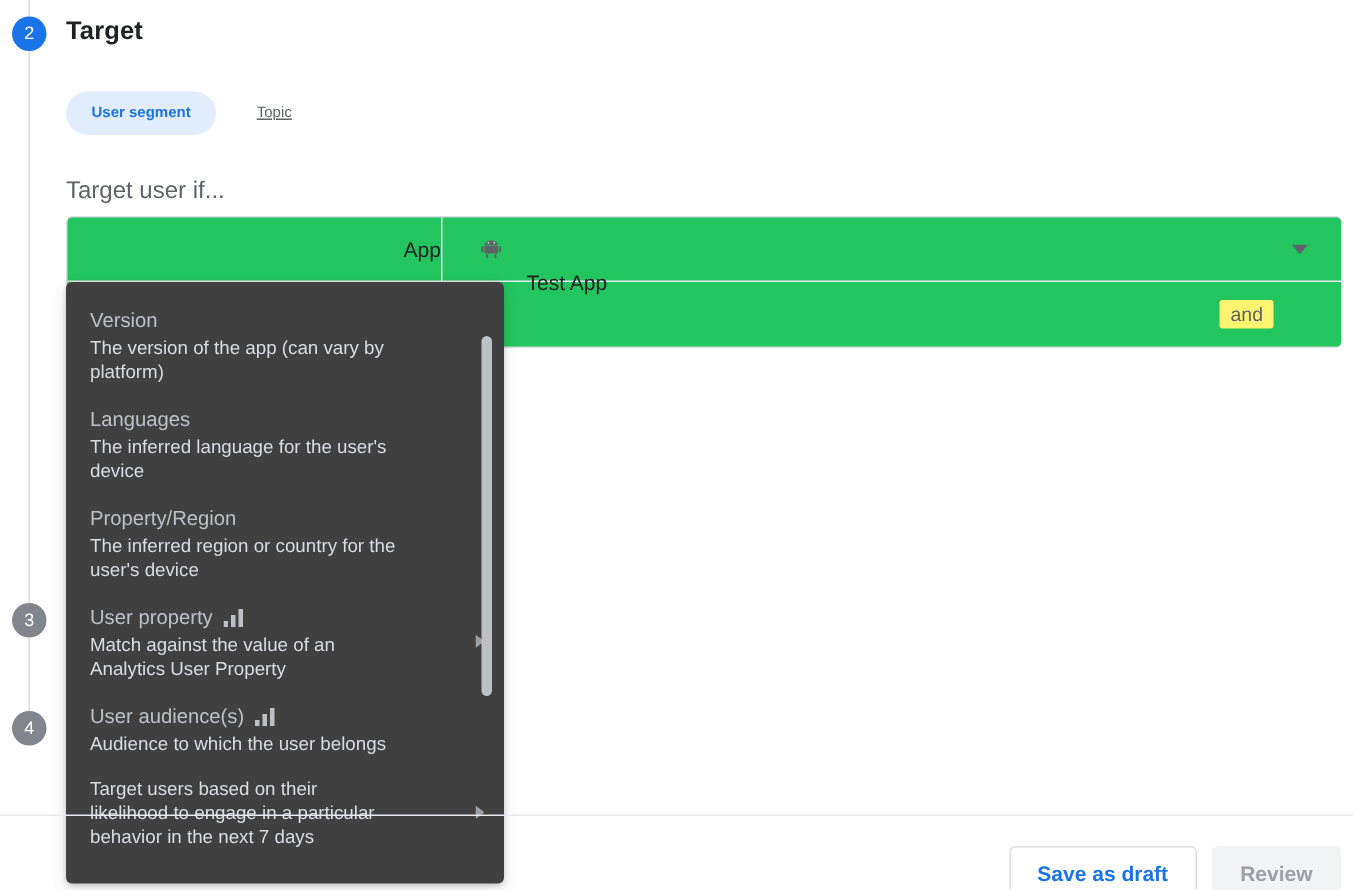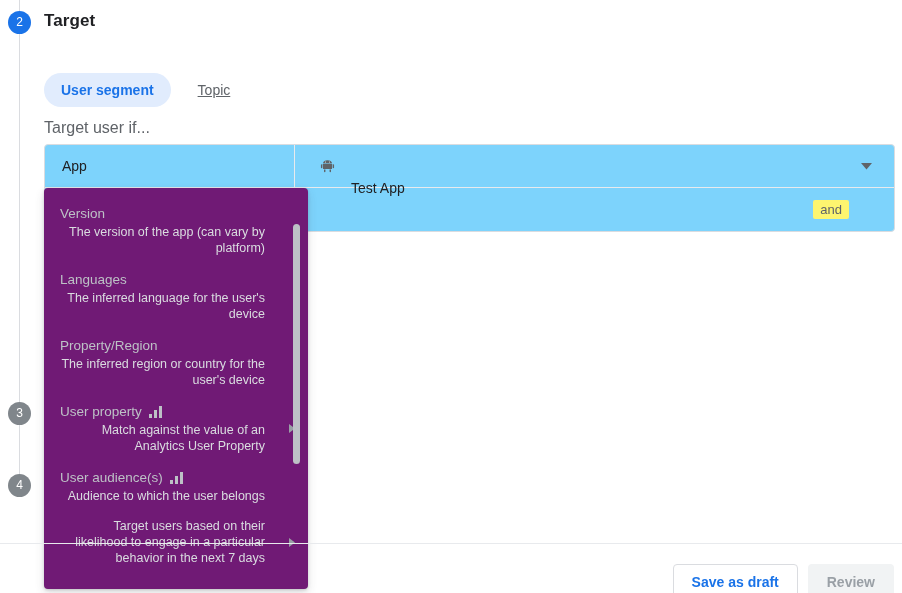--- a/index.html
+++ b/index.html
@@ -53,26 +53,25 @@
   }
 
   
   #tabs {
     position: absolute;
     left: 44px; top: 61px;
     display: flex;
     align-items: center;
   }
   .tab {
-    font-size: 14px;
+    font-size: 10px;
     padding: 9px 17px;
     border-radius: 18px;
     cursor: pointer;
     white-space: nowrap;
-    margin-top: 12px;
   }
   .tab.selected {
     background: #e1ecfd;
     color: #1a73e8;
     font-weight: bold;
   }
   .tab.unselected {
     color: #5f6368;
     margin-left: 10px;
     text-decoration: underline;
@@ -86,22 +85,23 @@
     color: #5f6368;
   }
 
   
   #condition-card {
     position: absolute;
     left: 44px; top: 144px;
     width: 851px;
     border: 1px solid #dadce0;
     border-radius: 4px;
-    background: #7dd3fc;
-    box-sizing: border-box;
+    background: #22c55e;
+    box-sizing: border-box;
+    text-align: right;
   }
   .cond-row {
     display: flex;
     align-items: center;
     height: 43px;
     box-sizing: border-box;
   }
   .cond-row.first { border-bottom: 1px solid #e8eaed; }
   .cond-dimension {
     width: 250px;
@@ -136,28 +136,27 @@
     color: #5f6368;
     font-size: 13px;
     padding: 2px 7px;
     border-radius: 2px;
   }
 
   
   #dimension-menu {
     position: absolute;
     left: 44px; top: 188px;
-    width: 264px;
+    width: 292px;
     height: 401px;
-    background: #701a75;
+    background: #404040;
     border-radius: 4px;
     box-shadow: 0 1px 3px rgba(60,64,67,.22), 0 4px 10px rgba(60,64,67,.16);
     overflow: hidden;
     box-sizing: border-box;
-    text-align: right;
   }
   #dimension-menu-scroll {
     position: absolute;
     inset: 0;
     padding-top: 9px;
     overflow: hidden;
   }
   .menu-item {
     position: relative;
     padding: 7px 30px 7px 16px;

